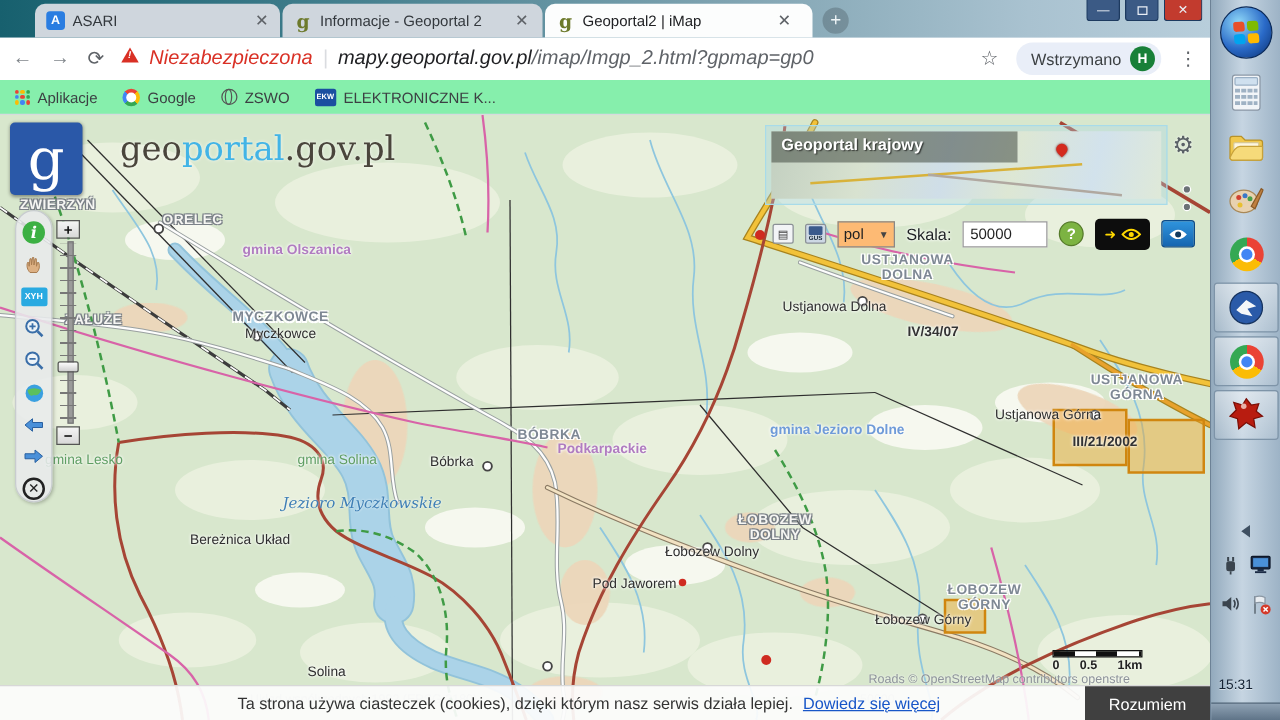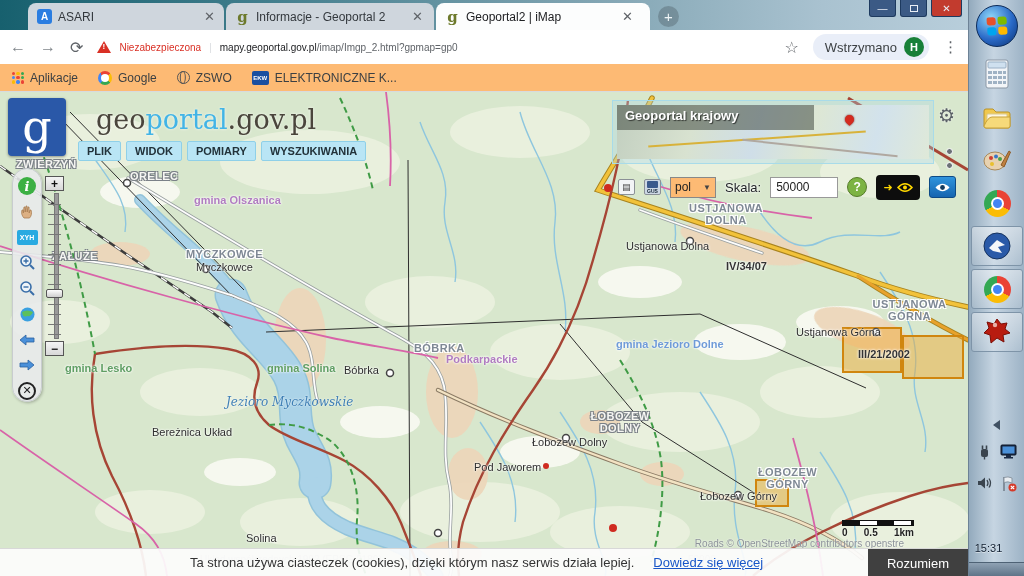--- a/index.html
+++ b/index.html
@@ -30,37 +30,37 @@
   .wbtn { width:27px; height:17px; display:flex; align-items:center; justify-content:center;
     background:#3b5a85; border:1px solid #1d3a5f; border-top:none; color:#e9eef5;
     font-size:10px; border-radius:0 0 3px 3px; }
   .wbtn.close { background:#c23b2e; width:31px; }
   .wbtn .maxglyph { width:8px; height:7px; border:1px solid #e9eef5; display:block; }
 
   #addressbar { height:34px; background:#fff; display:flex; align-items:center;
     padding:0 10px; gap:14px; }
   .navic { color:#80868b; font-size:16px; }
   .navic.reload { color:#5f6368; }
-  #omni { display:flex; align-items:flex-end; gap:8px; font-size:10px; flex:1; }
+  #omni { display:flex; align-items:flex-start; gap:8px; font-size:16px; flex:1;font-style:italic; }
   .warn-tri { width:0; height:0; border-left:7px solid transparent; border-right:7px solid transparent;
     border-bottom:12px solid #d93025; position:relative; }
   .warn-tri::after { content:"!"; position:absolute; left:-2px; top:1px; color:#fff;
     font-size:8px; font-weight:bold; }
   .sec-label { color:#d93025; }
   .omni-sep { color:#dadce0; }
   .url-host { color:#202124; }
   .url-path { color:#5f6368; }
   .star { color:#5f6368; font-size:16px; }
   #paused-pill { display:flex; align-items:center; gap:7px; background:#e9eef8;
     border-radius:16px; padding:3px 5px 3px 12px; font-size:13px; color:#3c4043; }
   #avatar { width:20px; height:20px; border-radius:50%; background:#188038; color:#fff;
     font-size:11px; font-weight:bold; display:flex; align-items:center; justify-content:center; }
   .kebab { color:#5f6368; font-size:15px; letter-spacing:0; }
 
-  #bookmarks { height:28px; background:#fdba74; border-bottom:1px solid #d7dade;
+  #bookmarks { height:28px; background:#86efac; border-bottom:1px solid #d7dade;
     display:flex; align-items:center; gap:20px; padding:0 12px; font-size:12px; color:#3c4043; }
   .bm { display:flex; align-items:center; gap:6px; }
   .grid-icon { width:12px; height:12px; display:grid; grid-template-columns:repeat(3,1fr); gap:1px; }
   .grid-icon i { border-radius:50%; }
   .g-icon { width:14px; height:14px; border-radius:50%;
     background:conic-gradient(from -45deg,#ea4335 0 25%,#fbbc05 0 50%,#34a853 0 75%,#4285f4 0);
     position:relative; }
   .g-icon::after { content:""; position:absolute; inset:3px; background:#fff; border-radius:50%; }
   .globe-icon { width:13px; height:13px; border-radius:50%; border:1.5px solid #555;
     position:relative; }
@@ -75,21 +75,21 @@
   #map-svg { position:absolute; inset:0; }
   #map-labels { position:absolute; inset:0; pointer-events:none; }
   .mlabel { position:absolute; font-size:11px; line-height:1.1; white-space:nowrap; }
   .caps,.caps2 { font-weight:bold; letter-spacing:.4px; }
   .caps { color:#f6f6f3;
     text-shadow:-1px -1px 0 #7b8188,1px -1px 0 #7b8188,-1px 1px 0 #7b8188,1px 1px 0 #7b8188; }
   .caps2 { color:#7e8894;
     text-shadow:-1px -1px 0 #fff,1px -1px 0 #fff,-1px 1px 0 #fff,1px 1px 0 #fff; }
   .town { color:#2e2e2e; text-shadow:0 0 2px #fff,0 0 3px #fff; }
   .gp { color:#b07cc0; font-weight:bold; text-shadow:0 0 2px #fff,0 0 3px #fff; }
-  .gg { color:#5f9e63; font-weight:bold; text-shadow:0 0 2px #fff,0 0 3px #fff;margin-left:29px; }
+  .gg { color:#5f9e63; font-weight:normal; text-shadow:0 0 2px #fff,0 0 3px #fff; }
   .gb { color:#6f9bd8; font-weight:bold; text-shadow:0 0 2px #fff,0 0 3px #fff; }
   .water { color:#3f7fb5; font-style:italic; font-family:"DejaVu Serif",serif; font-size:12px;
     text-shadow:0 0 2px #fff; }
   .code { color:#333; font-weight:bold; text-shadow:0 0 2px #fff,0 0 3px #fff; }
   .wrap { white-space:normal; text-align:center; }
 
   
   #gp-logo { position:absolute; left:8px; top:6px; width:58px; height:58px; background:#2a58a8;
     border-radius:4px; color:#fff; font-family:"DejaVu Serif",serif; font-size:46px;
     display:flex; align-items:center; justify-content:center; box-shadow:0 1px 3px rgba(0,0,0,.4); }
@@ -178,21 +178,21 @@
   #sb-labels { display:flex; justify-content:space-between; font-size:10px; color:#222;
     font-weight:bold; text-shadow:0 0 2px #fff; margin-top:1px; }
   #attribution { position:absolute; right:64px; top:446px; font-size:10px; color:#8d939a;
     text-shadow:0 0 2px #fff; max-width:268px; overflow:hidden; white-space:nowrap; }
   .footer-faint { position:absolute; font-size:10px; color:#9aa0a4; opacity:.55; top:462px; }
 
   
   #cookiebar { position:absolute; left:0; bottom:0; width:968px; height:28px;
     background:rgba(252,252,252,0.93); border-top:1px solid #d8d8d8; display:flex;
     align-items:center; font-size:13px; color:#333; padding-left:190px; }
-  #cookie-link { color:#1856c8; text-decoration:underline; margin-left:19px;text-align:right; }
+  #cookie-link { color:#1856c8; text-decoration:underline; margin-left:8px;text-align:right; }
   #rozumiem { position:absolute; right:0; top:0; width:100px; height:28px; background:#404040;
     color:#fff; font-size:13px; display:flex; align-items:center; justify-content:center; }
 
   
   #taskbar { position:absolute; right:0; top:0; width:56px; height:576px;
     background:linear-gradient(90deg,#93aabd 0%,#c6d5e2 45%,#9db3c6 100%);
     border-left:1px solid #6d8296; }
   .tb-item { position:absolute; left:2px; width:52px; height:40px; display:flex;
     align-items:center; justify-content:center; }
   .tb-item.open { background:linear-gradient(rgba(255,255,255,.45),rgba(255,255,255,.12));
@@ -454,26 +454,20 @@
           <span class="mlabel caps wrap" style="left: 574px; top: 318px; width: 92px;">ŁOBOZEW DOLNY</span>
           <span class="mlabel town" style="left: 532px; top: 344px;">Łobozew Dolny</span>
           <span class="mlabel town" style="left: 474px; top: 369px;">Pod Jaworem</span>
           <span class="mlabel caps2 wrap" style="left: 740px; top: 374px; width: 95px;">ŁOBOZEW GÓRNY</span>
           <span class="mlabel town" style="left: 700px; top: 398px;">Łobozew Górny</span>
           <span class="mlabel town" style="left: 246px; top: 440px;">Solina</span>
         </div>
 
       <div id="gp-logo">g</div>
       <div id="gp-title"><span>geo</span><span class="portal">portal</span><span>.gov.pl</span></div>
-      <div id="gp-menu">
-        <span class="gp-btn">PLIK</span>
-        <span class="gp-btn">WIDOK</span>
-        <span class="gp-btn">POMIARY</span>
-        <span class="gp-btn">WYSZUKIWANIA</span>
-      </div>
 
       <div id="overview">
         <div id="ov-map">
           <div class="ov-road"></div>
           <div class="ov-road2"></div>
           <div id="ov-shade">
             <span>Geoportal krajowy</span>
           </div>
           <div id="ov-marker"></div>
         </div>

